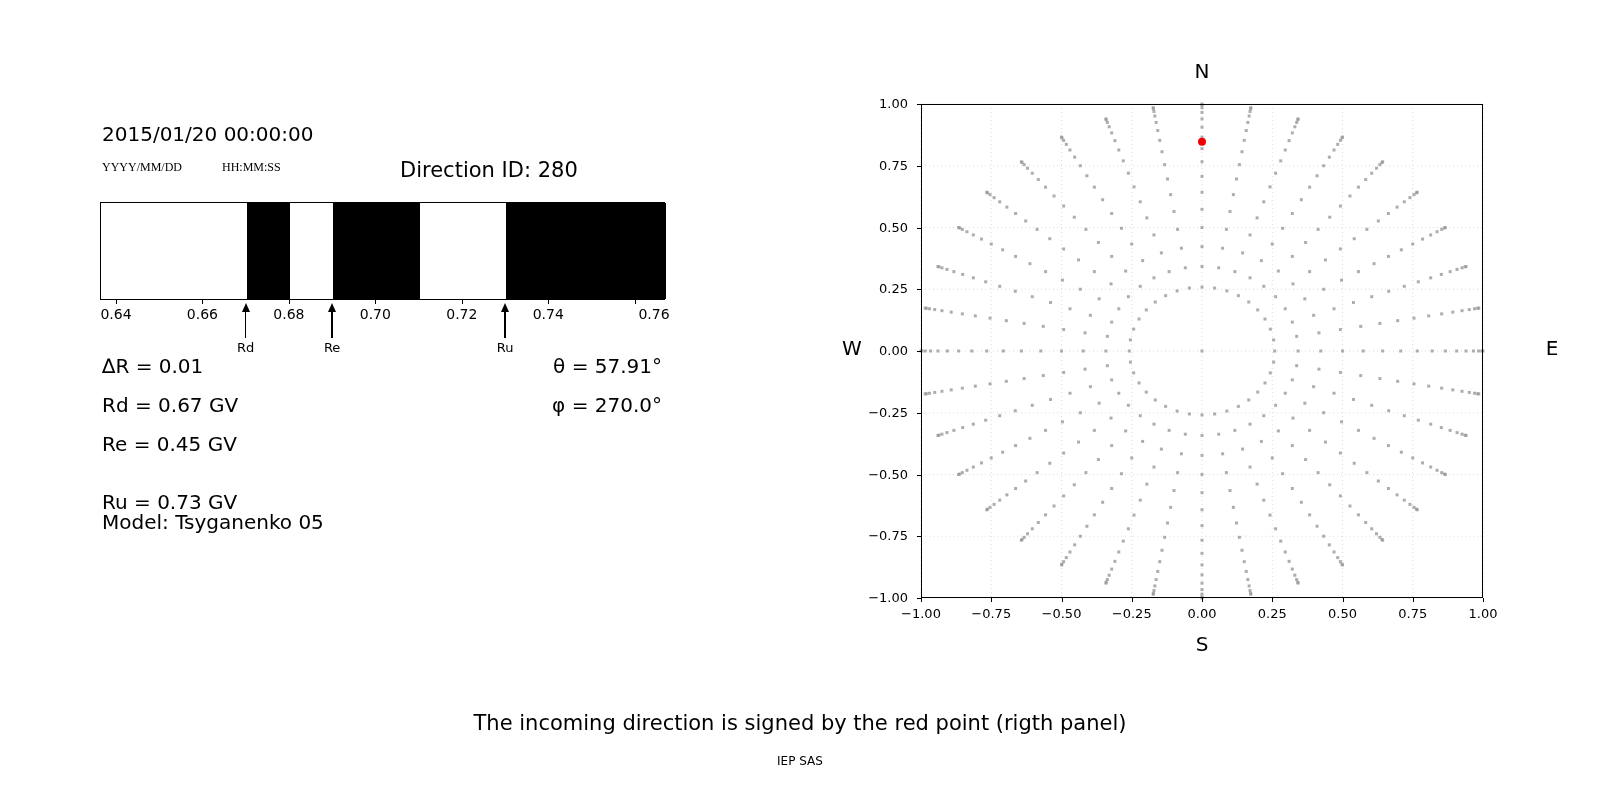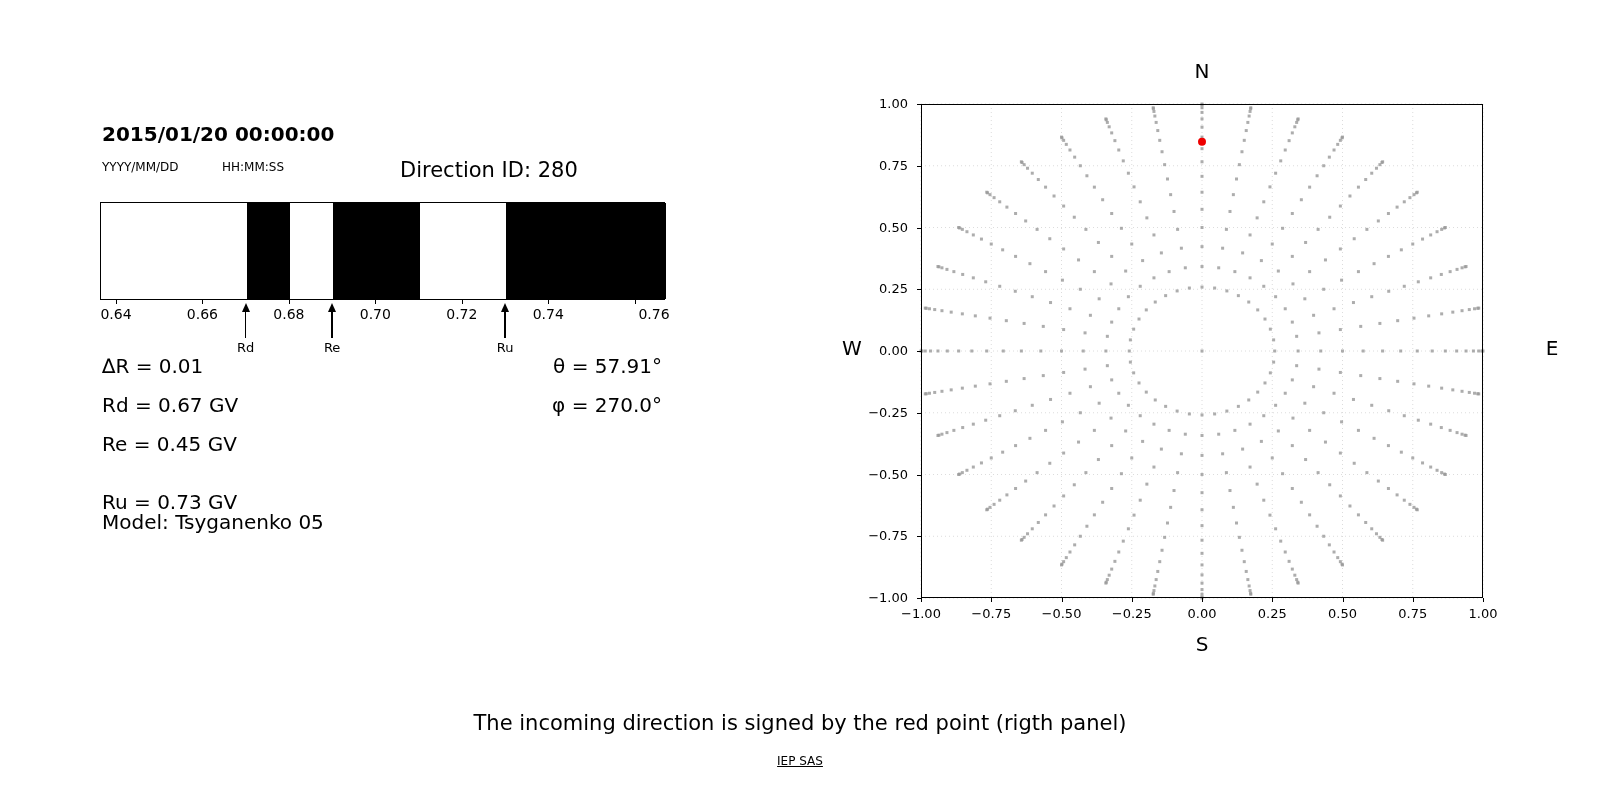--- a/index.html
+++ b/index.html
@@ -1,29 +1,29 @@
 <!DOCTYPE html>
 <html><head>
 <meta charset="utf-8">
 <style>
   html,body{margin:0;padding:0;background:#fff;}
   #fig{position:relative;width:1600px;height:800px;background:#fff;overflow:hidden;
        font-family:"DejaVu Sans",sans-serif;color:#000;}
   .abs{position:absolute;}
   .t{position:absolute;white-space:pre;line-height:1.15;}
   .geo{left:102px;top:84px;font-size:20px;}
-  .dt{left:102px;top:123px;font-size:20px;font-weight:bold;}
-  .fmt{font-size:12px;top:161px;}
+  .dt{left:102px;top:123px;font-size:20px;}
+  .fmt{font-size:12px;top:161px;font-family:Liberation Serif, serif;}
   .fmt-date{left:102px;}
   .fmt-time{left:222px;}
   .dirid{left:400px;width:263px;top:158px;font-size:21px;text-align:left;}
   .param{left:102px;font-size:20px;}
   .angl{left:420px;width:242px;font-size:20px;text-align:right;}
   .cap{left:5px;width:1590px;text-align:center;font-size:21px;}
-  .credit{left:0;width:1600px;text-align:center;font-size:12px;text-decoration:underline;}
+  .credit{left:0;width:1600px;text-align:center;font-size:12px;}
 
   
   #spectrum{left:100px;top:202px;width:565px;height:160px;}
   #specFrame{position:absolute;left:0;top:0;width:565px;height:98px;background:#fff;
              border:1.5px solid #000;box-sizing:border-box;}
   .band{position:absolute;top:0;height:100%;background:#000;}
   .sp-xtick{position:absolute;top:98px;width:1px;height:4px;background:#000;}
   .sp-xlab{position:absolute;top:104px;width:60px;text-align:center;font-size:14px;}
   .arrow{position:absolute;top:101px;width:9px;}
   .arrow .head{width:0;height:0;margin:0 auto;border-left:4px solid transparent;

